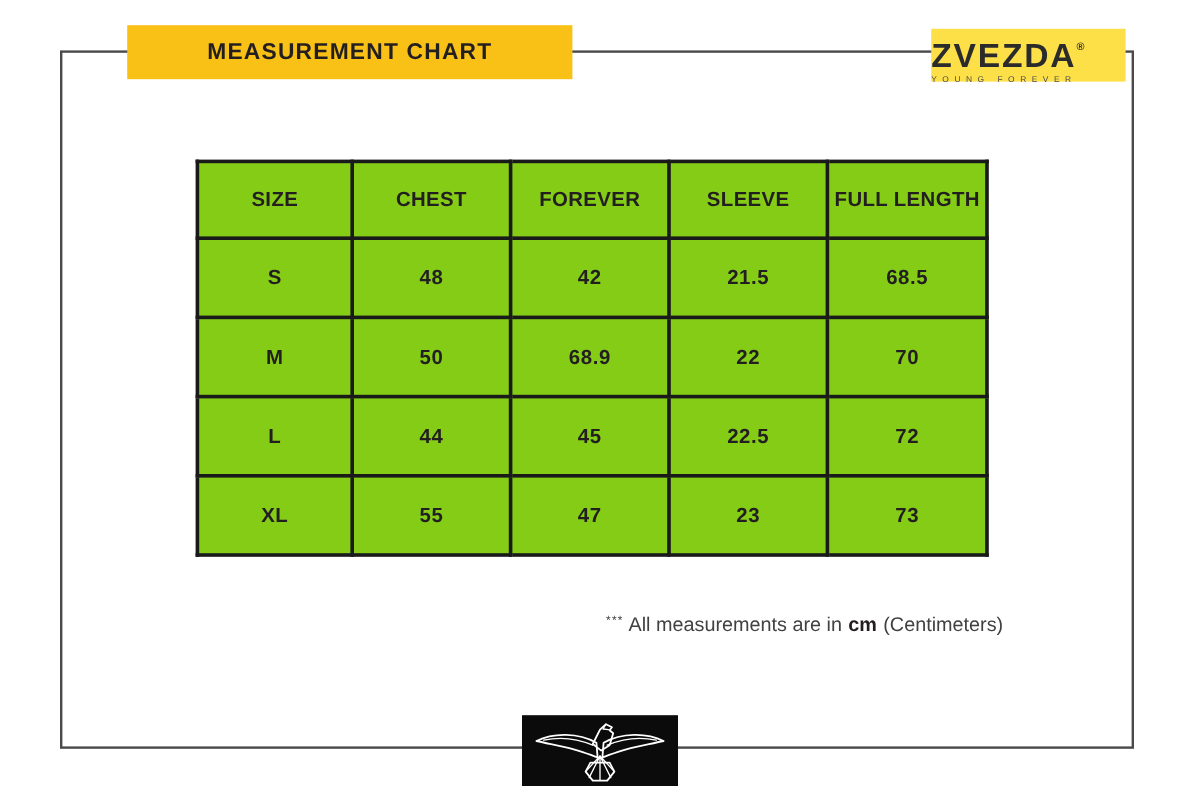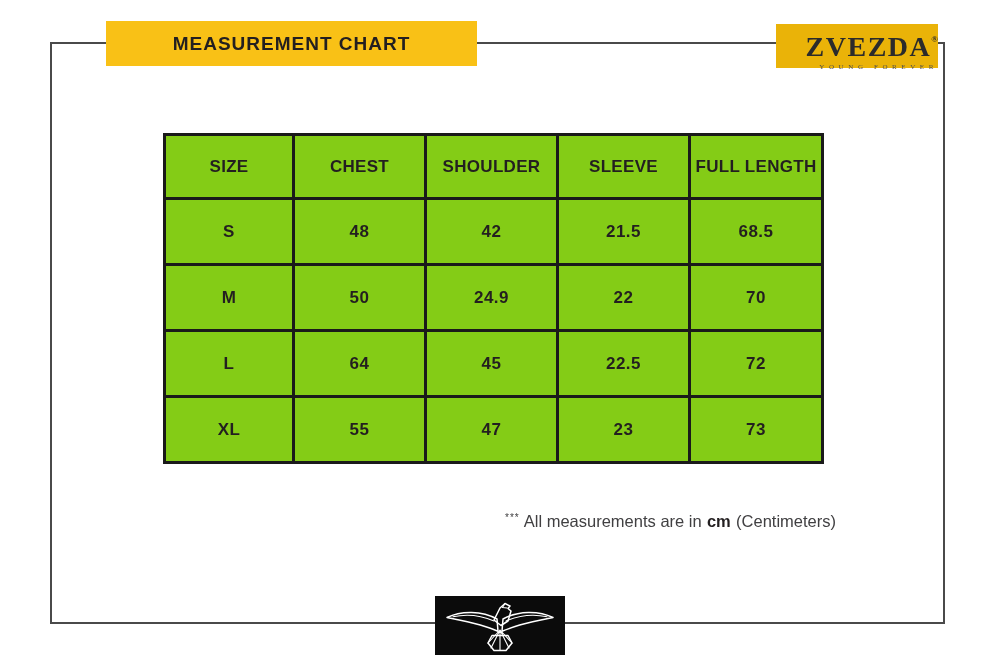--- a/index.html
+++ b/index.html
@@ -31,24 +31,23 @@
   .banner .title{
     font-size:19px;font-weight:bold;
     letter-spacing:1px;
     color:#231F20;
   }
   
   .brand{
     position:absolute;
     left:776px;top:24px;
     width:162px;height:44px;
-    background:#eab308;
+    background:#fde047;
     z-index:3;
-    text-align:right;
-    font-family:Liberation Serif, serif;
+    text-align:left;
   }
   .brand .name{
     font-size:28px;font-weight:bold;
     letter-spacing:1.5px;
     color:#2b2b2b;
     line-height:30px;
     white-space:nowrap;
   }
   .brand .reg{
     font-size:9px;font-weight:bold;
@@ -137,43 +136,43 @@
       <col style="width:129px">
         <col style="width:132px">
         <col style="width:132px">
         <col style="width:132px">
         <col style="width:133px">
     </colgroup>
     <thead>
       <tr>
         <th>SIZE</th>
         <th>CHEST</th>
-        <th>SHOULDER</th>
+        <th>FOREVER</th>
         <th>SLEEVE</th>
         <th>FULL LENGTH</th>
       </tr>
     </thead>
     <tbody>
       <tr>
         <td>S</td>
         <td>48</td>
         <td>42</td>
         <td>21.5</td>
         <td>68.5</td>
       </tr>
       <tr>
         <td>M</td>
         <td>50</td>
-        <td>24.9</td>
+        <td>68.9</td>
         <td>22</td>
         <td>70</td>
       </tr>
       <tr>
         <td>L</td>
-        <td>64</td>
+        <td>44</td>
         <td>45</td>
         <td>22.5</td>
         <td>72</td>
       </tr>
       <tr>
         <td>XL</td>
         <td>55</td>
         <td>47</td>
         <td>23</td>
         <td>73</td>

